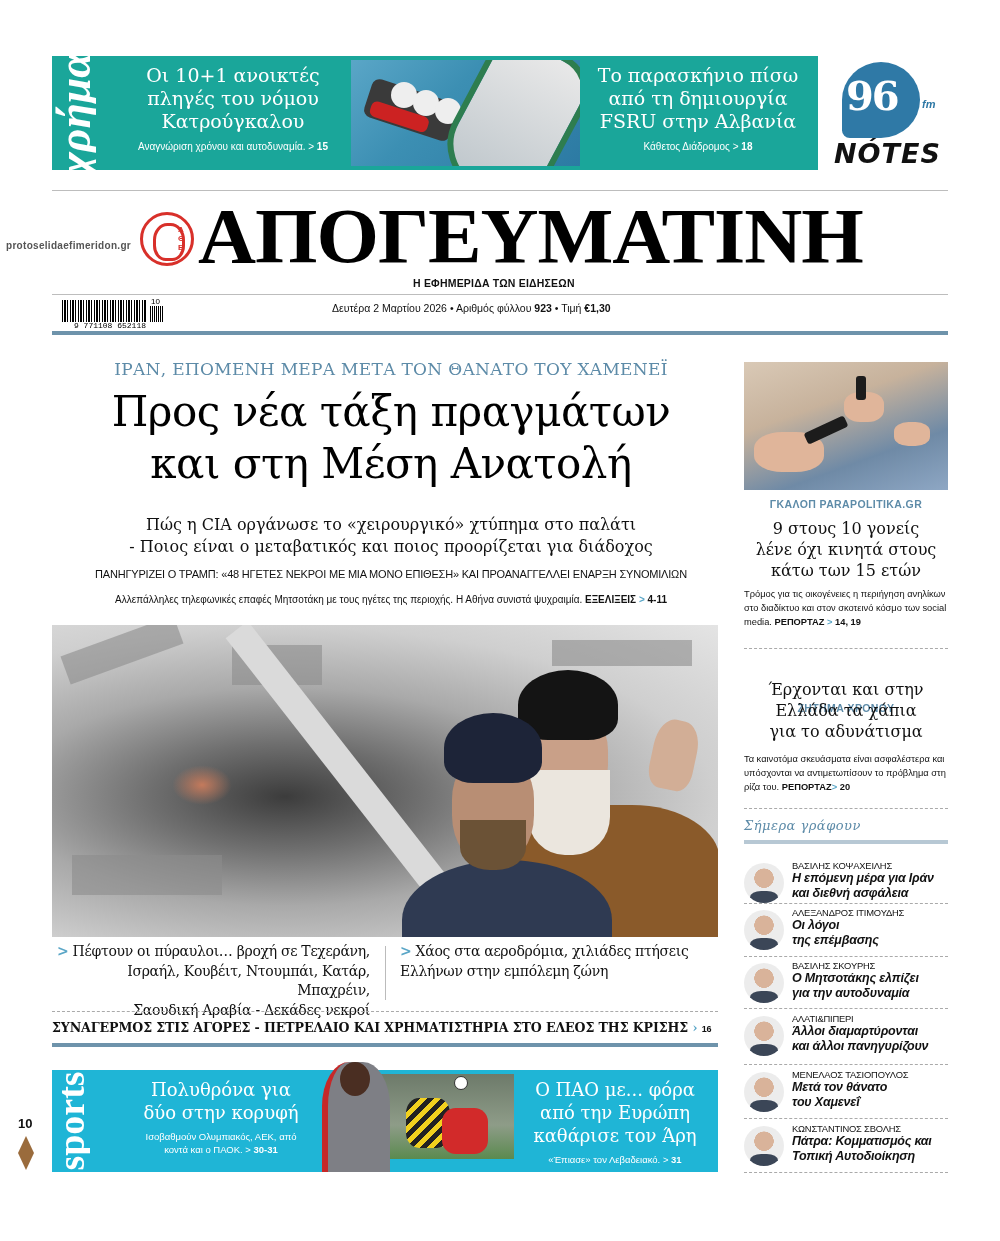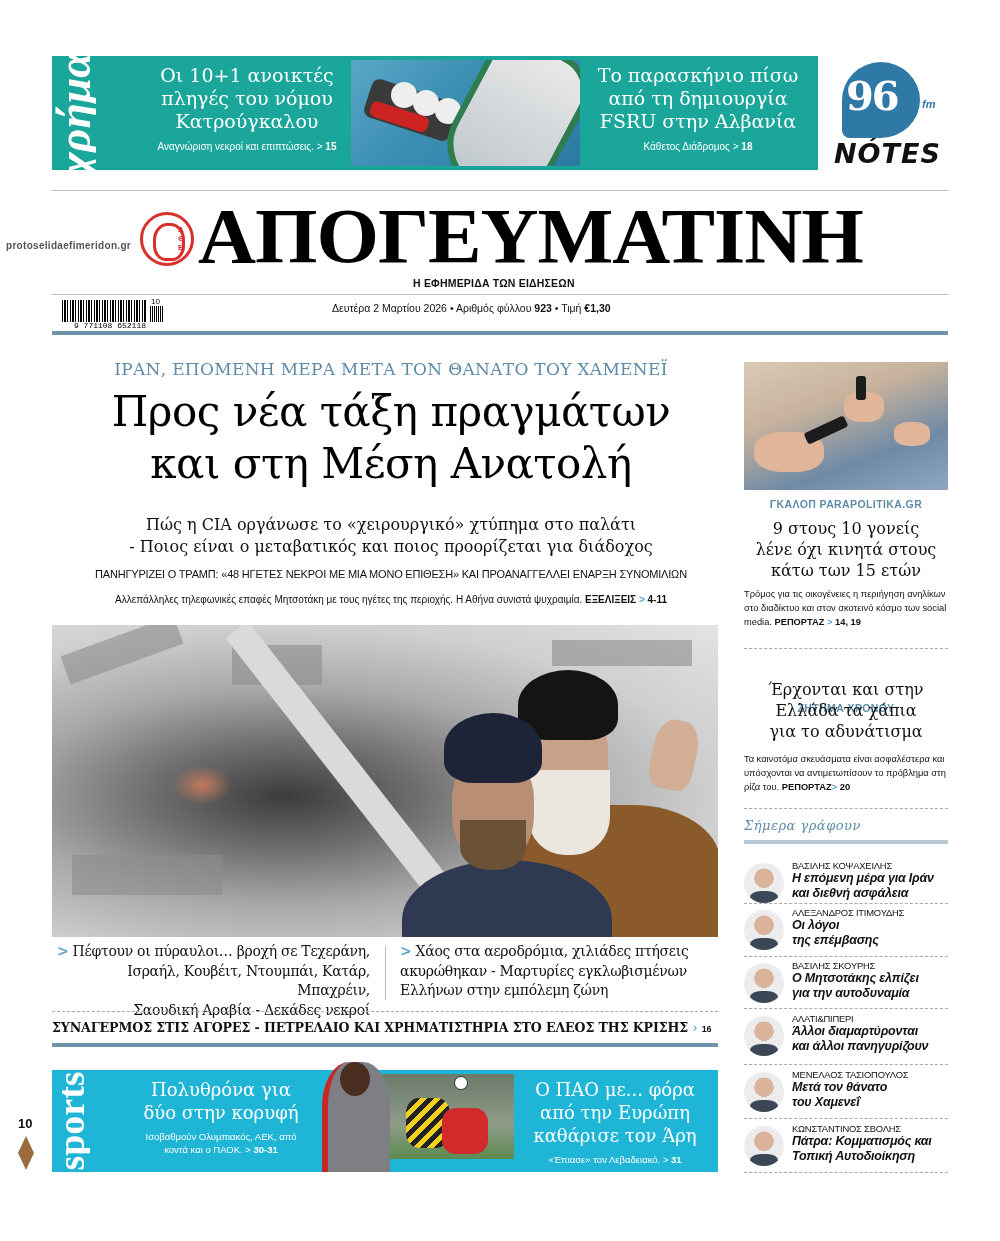--- a/index.html
+++ b/index.html
@@ -7,21 +7,21 @@
   body { position: relative; font-family: "Liberation Sans", sans-serif; color: #111; }
 
   
   .top-banner { position: absolute; left: 52px; top: 56px; width: 766px; height: 114px; background: #1aa69a; }
   .top-banner .vert-word { position: absolute; left: 0; top: 0; width: 44px; height: 114px; overflow: hidden; }
   .top-banner .vert-word span { position: absolute; left: 50%; top: 50%; transform: translate(-50%,-50%) rotate(-90deg); font-family: "Liberation Serif", serif; font-weight: bold; font-style: italic; font-size: 46px; color: #ffffff; white-space: nowrap; }
   .promo-text { position: absolute; top: 8px; color: #ffffff; text-align: center; }
   .promo-text .title { font-family: "DejaVu Serif", serif; font-size: 19px; line-height: 23px; color: #fff; }
   .promo-text .sub { font-size: 10px; margin-top: 8px; color: #fff; }
   .promo-text .sub b { font-weight: bold; }
-  .promo-left { left: 76px; width: 238px; text-align: center; }
+  .promo-left { left: 62px; width: 238px; text-align: center; }
   .promo-right { left: 528px; width: 236px; }
   .ship-photo { position: absolute; left: 299px; top: 4px; width: 229px; height: 106px; background: linear-gradient(135deg, #5aa6c7 0%, #3c8fb3 40%, #2c7aa3 100%); overflow: hidden; }
   .ship-photo .hull1 { position: absolute; left: 15px; top: 30px; width: 90px; height: 40px; background: #3a3a3a; border-radius: 8px; transform: rotate(18deg); }
   .ship-photo .hull1::after { content: ""; position: absolute; left: 6px; top: 22px; width: 60px; height: 16px; background: #c22; border-radius: 6px; }
   .ship-photo .dome { position: absolute; width: 26px; height: 26px; background: #eee; border-radius: 50%; }
   .ship-photo .hull2 { position: absolute; left: 110px; top: -20px; width: 110px; height: 160px; background: linear-gradient(180deg,#e8e8e8,#bfc7cc); border-radius: 40px 40px 50px 50px; transform: rotate(28deg); border: 6px solid #2e7d4f; }
 
   .radio-logo { position: absolute; left: 832px; top: 60px; width: 120px; height: 120px; }
   .radio-bubble { position: absolute; left: 10px; top: 2px; width: 78px; height: 76px; background: #2f79a6; border-radius: 50% 50% 50% 10%; }
   .radio-num { position: absolute; left: 14px; top: 12px; font-family: "DejaVu Serif", serif; font-weight: bold; font-size: 40px; color: #ffffff; letter-spacing: -2px; }
@@ -121,21 +121,21 @@
 <div class="top-banner">
   <div class="vert-word">
       <span>χρήμα</span>
     </div>
   <div class="promo-text promo-left">
     <div class="title">
       <div>Οι 10+1 ανοικτές</div>
       <div>πληγές του νόμου</div>
       <div>Κατρούγκαλου</div>
     </div>
-    <div class="sub"><span>Αναγνώριση νεκροί και επιπτώσεις.</span> <span class="arrow-white">&gt;</span> <b>15</b></div>
+    <div class="sub"><span>Αναγνώριση χρόνου και αυτοδυναμία.</span> <span class="arrow-white">&gt;</span> <b>15</b></div>
   </div>
   <div class="ship-photo">
     <div class="hull1"></div>
     <div class="dome" style="left:40px;top:22px;"></div>
     <div class="dome" style="left:62px;top:30px;"></div>
     <div class="dome" style="left:84px;top:38px;"></div>
     <div class="hull2"></div>
   </div>
   <div class="promo-text promo-right">
     <div class="title">
@@ -213,21 +213,20 @@
 
 <div class="bullets">
   <div class="bullet bullet-left">
     <div><span class="arrow">&gt;</span> <span>Πέφτουν οι πύραυλοι… βροχή σε Τεχεράνη,</span></div>
     <div>Ισραήλ, Κουβέιτ, Ντουμπάι, Κατάρ, Μπαχρέιν,</div>
     <div>Σαουδική Αραβία - Δεκάδες νεκροί</div>
   </div>
   <div class="bullet-divider"></div>
   <div class="bullet bullet-right">
     <div><span class="arrow">&gt;</span> <span>Χάος στα αεροδρόμια, χιλιάδες πτήσεις</span></div>
-    <div>ακυρώθηκαν - Μαρτυρίες εγκλωβισμένων</div>
     <div>Ελλήνων στην εμπόλεμη ζώνη</div>
   </div>
 </div>
 <div class="dashed" style="left:52px;top:1011px;width:666px;"></div>
 <div class="markets">
   <span>ΣΥΝΑΓΕΡΜΟΣ ΣΤΙΣ ΑΓΟΡΕΣ - ΠΕΤΡΕΛΑΙΟ ΚΑΙ ΧΡΗΜΑΤΙΣΤΗΡΙΑ ΣΤΟ ΕΛΕΟΣ ΤΗΣ ΚΡΙΣΗΣ</span>
   <span class="arrow">›</span>
   <span class="pg">16</span>
 </div>
 <div class="rule-blue" style="top:1043px;width:666px;"></div>

